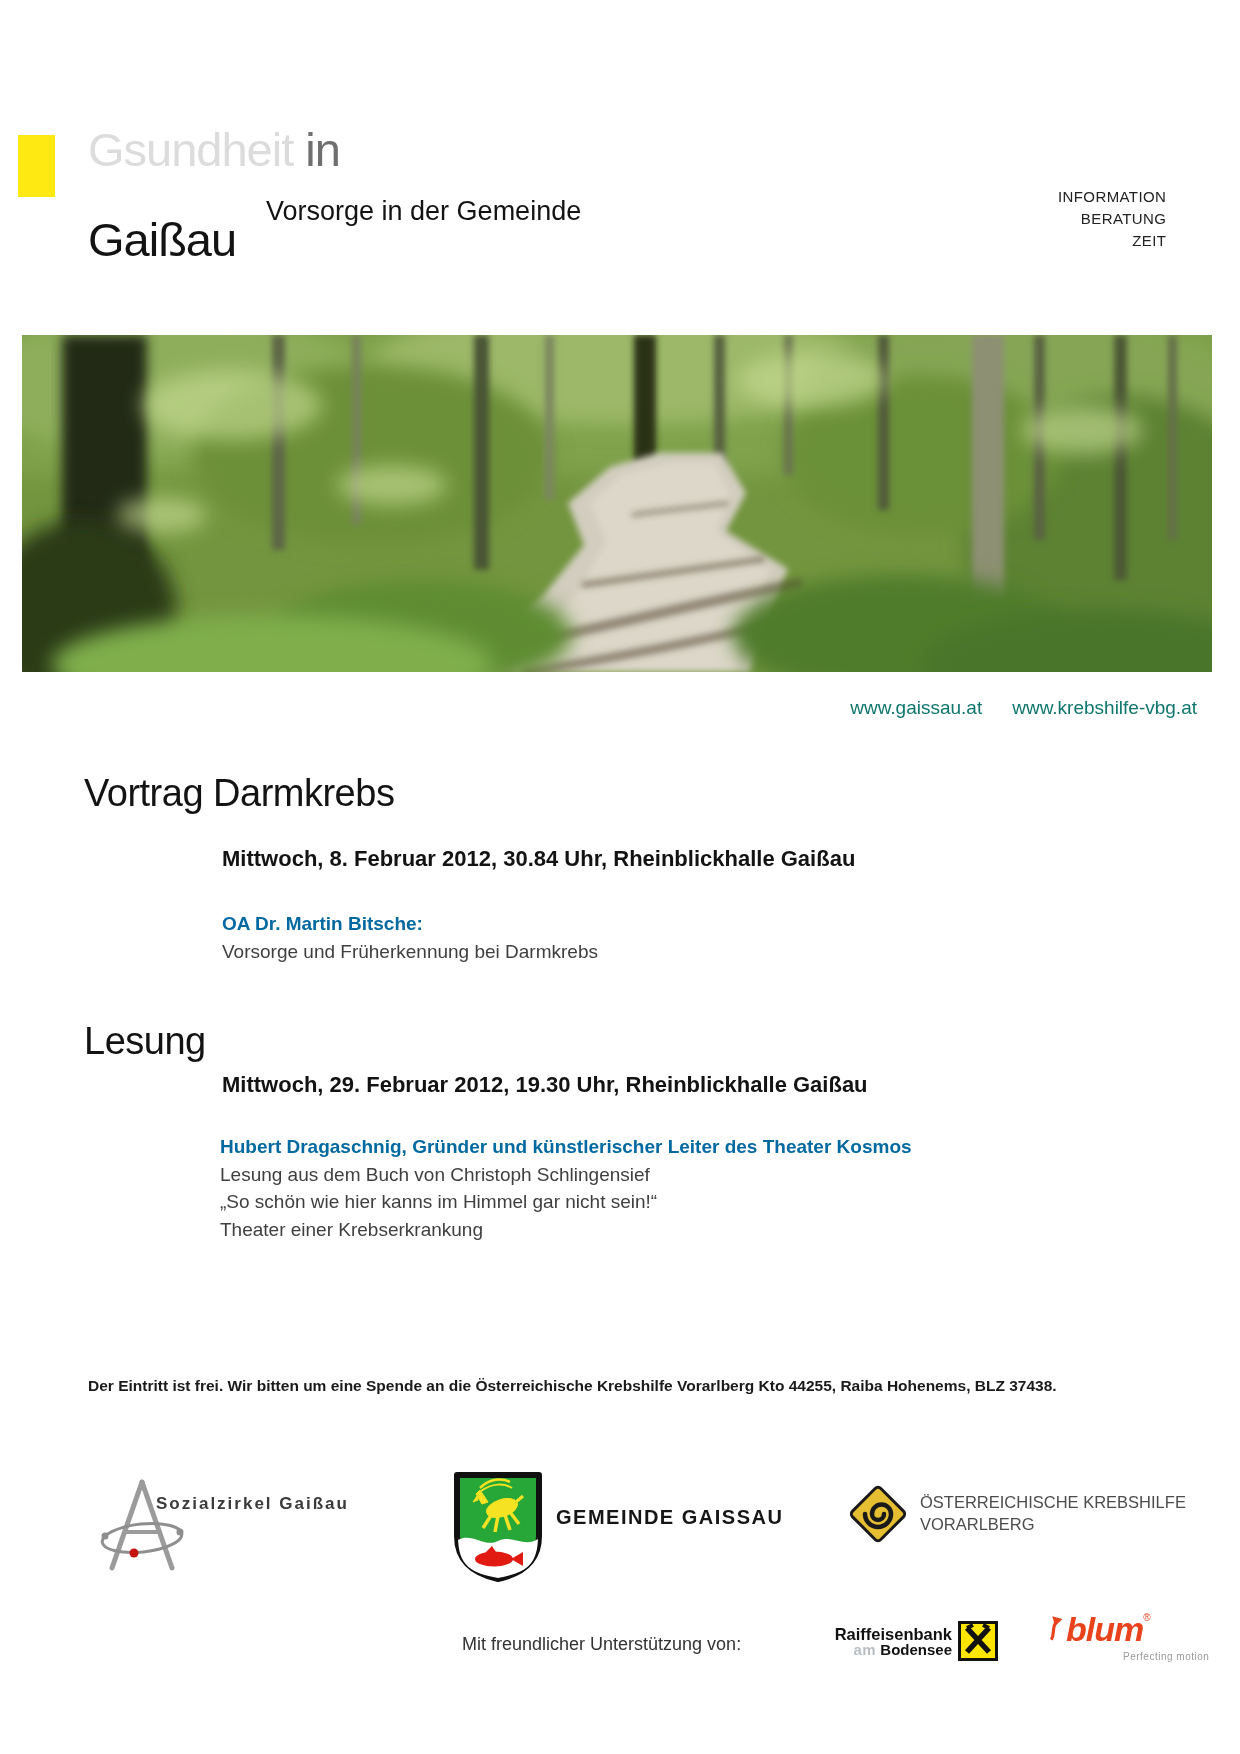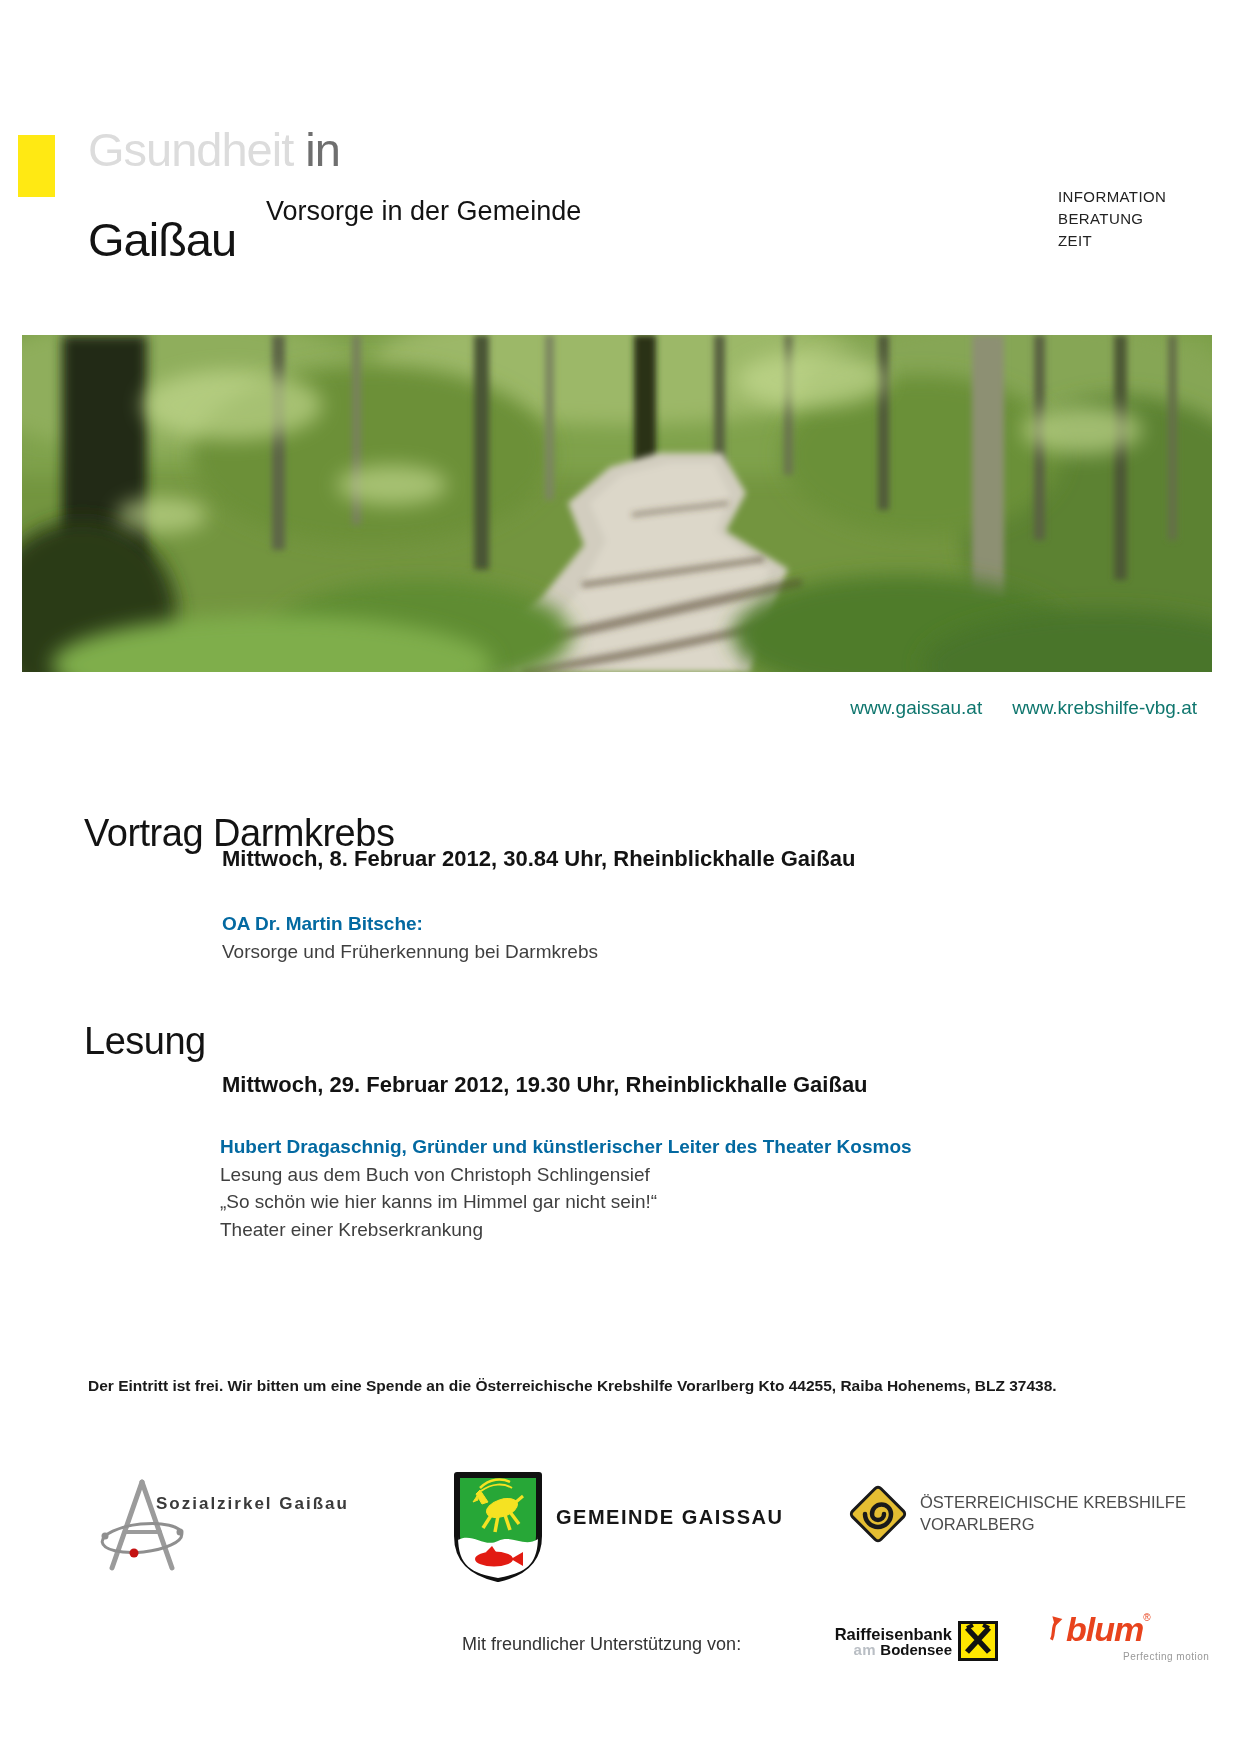--- a/index.html
+++ b/index.html
@@ -7,33 +7,33 @@
         font-family:"Liberation Sans", sans-serif;color:#161616;margin:0 auto;}
   .abs{position:absolute;}
 
   
   .accent-square{left:18px;top:135px;width:37px;height:62px;background:#ffe913;}
   .title-line1{left:88px;top:122px;font-size:47px;letter-spacing:-1px;white-space:nowrap;}
   .t-light{color:#dcdcdc;}
   .t-dark{color:#6f6f6f;}
   .town{left:88px;top:212px;font-size:47px;color:#131313;letter-spacing:-1px;}
   .subtitle{left:266px;top:196px;font-size:27px;color:#131313;}
-  .info-block{left:1058px;top:186px;font-size:15px;line-height:22px;color:#222;letter-spacing:.4px;}
+  .info-block{left:1058px;top:186px;font-size:15px;line-height:22px;color:#222;letter-spacing:.4px;text-align:right;}
 
   
   .photo{left:22px;top:335px;width:1190px;height:337px;overflow:hidden;}
   .photo svg{display:block;width:100%;height:100%;}
 
   
   .urls{top:697px;right:43px;font-size:19px;color:#0f766e;white-space:nowrap;}
   .urls span + span{margin-left:30px;}
 
   
   .h2{font-size:38px;color:#131313;letter-spacing:-.5px;}
-  .ev-title-1{left:84px;top:772px;margin-top:40px;}
+  .ev-title-1{left:84px;top:772px;}
   .ev-title-2{left:84px;top:1020px;}
   .dt{font-size:22px;font-weight:bold;color:#131313;white-space:nowrap;}
   .ev-dt-1{left:222px;top:846px;}
   .ev-dt-2{left:222px;top:1072px;}
   .body-line{font-size:19px;white-space:nowrap;}
   .bold-line{font-weight:bold;color:#0369a1;}
   .gray-line{color:#3f3f3f;}
   .ev1-speaker{left:222px;top:913px;}
   .ev1-topic{left:222px;top:941px;}
   .ev2-l1{left:220px;top:1136px;}

